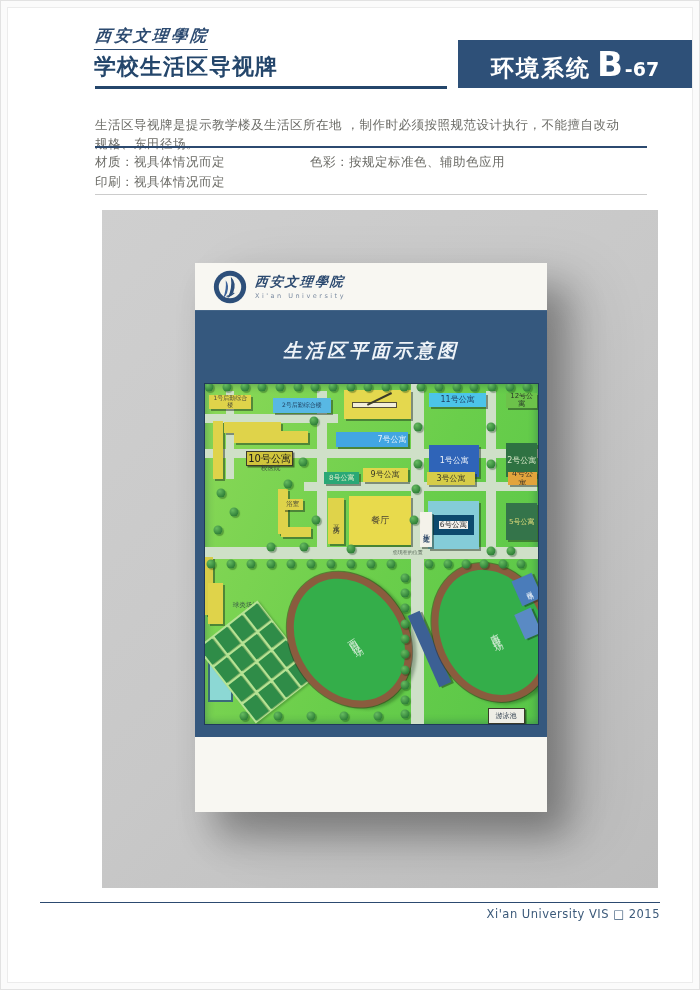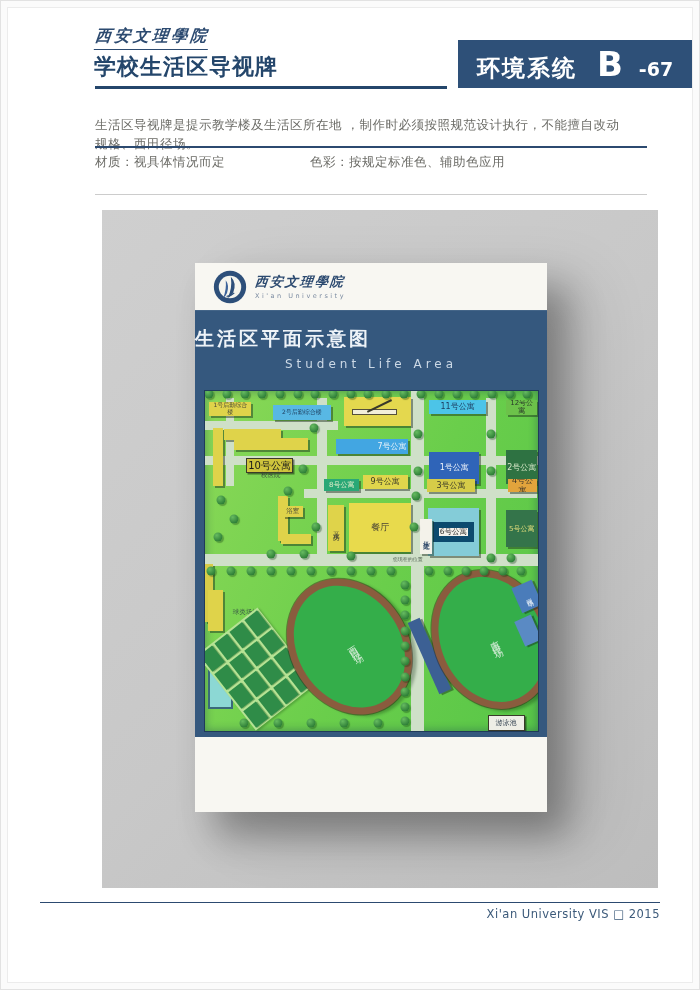--- a/index.html
+++ b/index.html
@@ -14,21 +14,21 @@
   
   .calligraphy{
     left:95px;top:26px;font-family:"DejaVu Serif","Liberation Serif",serif;
     font-style:italic;font-weight:bold;font-size:16px;letter-spacing:3px;
     color:#2c4a70;border-bottom:1px solid #2c4a70;padding-bottom:2px;transform:skewX(-6deg);
   }
   .page-title{left:94px;top:52px;margin:0;font-size:22px;font-weight:bold;color:#24466b;letter-spacing:1px;}
   .title-rule{left:95px;top:86px;width:352px;height:3px;background:#24466b;}
   .code-box{
     left:458px;top:40px;width:234px;height:48px;background:#2e5078;color:#fff;
-    display:flex;align-items:baseline;justify-content:center;gap:20px;padding-top:0;
+    display:flex;align-items:baseline;justify-content:center;gap:6px;padding-top:0;
   }
   .code-box .sys{font-size:23px;font-weight:bold;letter-spacing:2px;line-height:48px;}
   .code-box .letter{font-size:34px;font-weight:bold;line-height:48px;}
   .code-box .num{font-size:19px;font-weight:bold;line-height:48px;margin-left:-4px;}
 
   
   .desc{left:95px;top:102px;width:534px;font-size:12.5px;line-height:19px;color:#6b6b66;letter-spacing:.5px;}
   .rule-navy{left:95px;top:146px;width:552px;height:2px;background:#2c4a70;}
   .specs{left:95px;top:152px;width:552px;display:grid;grid-template-columns:215px auto;font-size:12.5px;color:#6b6b66;line-height:20px;letter-spacing:.5px;}
   .rule-light{left:95px;top:194px;width:552px;height:1px;background:#cccccc;}
@@ -43,21 +43,21 @@
     box-shadow:20px 24px 34px rgba(0,0,0,.30), 40px 20px 60px rgba(0,0,0,.12);
   }
   .card-header{height:47px;display:flex;align-items:center;padding-left:18px;}
   .emblem{width:34px;height:34px;flex:0 0 auto;}
   .logo-text{margin-left:8px;display:flex;flex-direction:column;}
   .logo-cn{font-family:"DejaVu Serif","Liberation Serif",serif;font-style:italic;font-weight:bold;
     font-size:13px;color:#2c4a70;letter-spacing:2px;transform:skewX(-6deg);}
   .logo-en{font-size:6.5px;color:#7a8aa0;letter-spacing:2.5px;margin-top:1px;}
 
   .blue-panel{position:relative;height:427px;background:#35587e;box-shadow:inset 0 1px 0 rgba(255,255,255,.08);}
-  .panel-title{padding-top:16px;font-size:19px;font-weight:bold;color:#eef3f8;letter-spacing:3px;}
+  .panel-title{padding-top:28px;text-align:center;font-size:19px;font-weight:bold;color:#eef3f8;letter-spacing:3px;font-style:italic;}
   .panel-sub{margin-top:5px;text-align:center;font-size:12px;color:#ccd9e6;letter-spacing:4px;}
 
   .campus-map{
     position:relative;width:333px;height:340px;margin:20px auto 0;
     background:linear-gradient(115deg,#8ad857 0%,#6ace4b 55%,#58c648 100%);
     box-shadow:inset 0 0 10px rgba(10,40,80,.40), 0 0 0 1px rgba(15,35,60,.55);
     overflow:hidden;
   }
   .road{position:absolute;background:#cfe0c8;}
   .tree{position:absolute;width:9px;height:9px;border-radius:50%;
@@ -94,25 +94,26 @@
 
 <div class="abs calligraphy">西安文理學院</div>
 <h1 class="abs page-title">学校生活区导视牌</h1>
 <div class="abs title-rule"></div>
 <div class="abs code-box">
   <span class="sys">环境系统</span>
   <span class="letter">B</span>
   <span class="num">-67</span>
 </div>
 
-<p class="abs desc">生活区导视牌是提示教学楼及生活区所在地 ，制作时必须按照规范设计执行，不能擅自改动规格、西田径场。</p>
+<p class="abs desc">生活区导视牌是提示教学楼及生活区所在地 ，制作时必须按照规范设计执行，不能擅自改动规格、东田径场。</p>
 <div class="abs rule-navy"></div>
 <div class="abs specs">
   <span>材质：视具体情况而定</span>
   <span>色彩：按规定标准色、辅助色应用</span>
+  <span>印刷：视具体情况而定</span>
 </div>
 <div class="abs rule-light"></div>
 
 <div class="abs stage">
   <div class="sign-card">
 
     <div class="card-header">
       <svg class="emblem" viewBox="0 0 40 40">
         <circle cx="20" cy="20" r="19" fill="#2d4f7a"></circle>
         <circle cx="20" cy="20" r="13.2" fill="#f5f5ee"></circle>
@@ -121,21 +122,20 @@
         <path d="M25 27 q-4 4 -9 4" stroke="#2d4f7a" stroke-width="1.4" fill="none"></path>
       </svg>
       <div class="logo-text">
         <span class="logo-cn">西安文理學院</span>
         <span class="logo-en">Xi'an University</span>
       </div>
     </div>
 
     <div class="blue-panel">
       <div class="panel-title">生活区平面示意图</div>
-      <div class="panel-sub">Student Life Area</div>
       <div class="campus-map">
           <div class="road" style="left: 0%; top: 8.8%; width: 40%; height: 2.8%;"></div>
           <div class="road" style="left: 0%; top: 19%; width: 100%; height: 2.8%;"></div>
           <div class="road" style="left: 30%; top: 28.8%; width: 70%; height: 2.6%;"></div>
           <div class="road" style="left: 0%; top: 48%; width: 100%; height: 3.4%;"></div>
           <div class="road" style="left: 6.5%; top: 2%; width: 2.4%; height: 26%;"></div>
           <div class="road" style="left: 33.8%; top: 2%; width: 3%; height: 46%;"></div>
           <div class="road" style="left: 62%; top: 0%; width: 4%; height: 100%;"></div>
           <div class="road" style="left: 84.5%; top: 2%; width: 3%; height: 46%;"></div>
           <div class="maptext" style="left: 56.5%; top: 48.4%; width: 14%; height: 2.5%; color: rgb(90, 106, 90); font-size: 5px;">您现在的位置</div>

